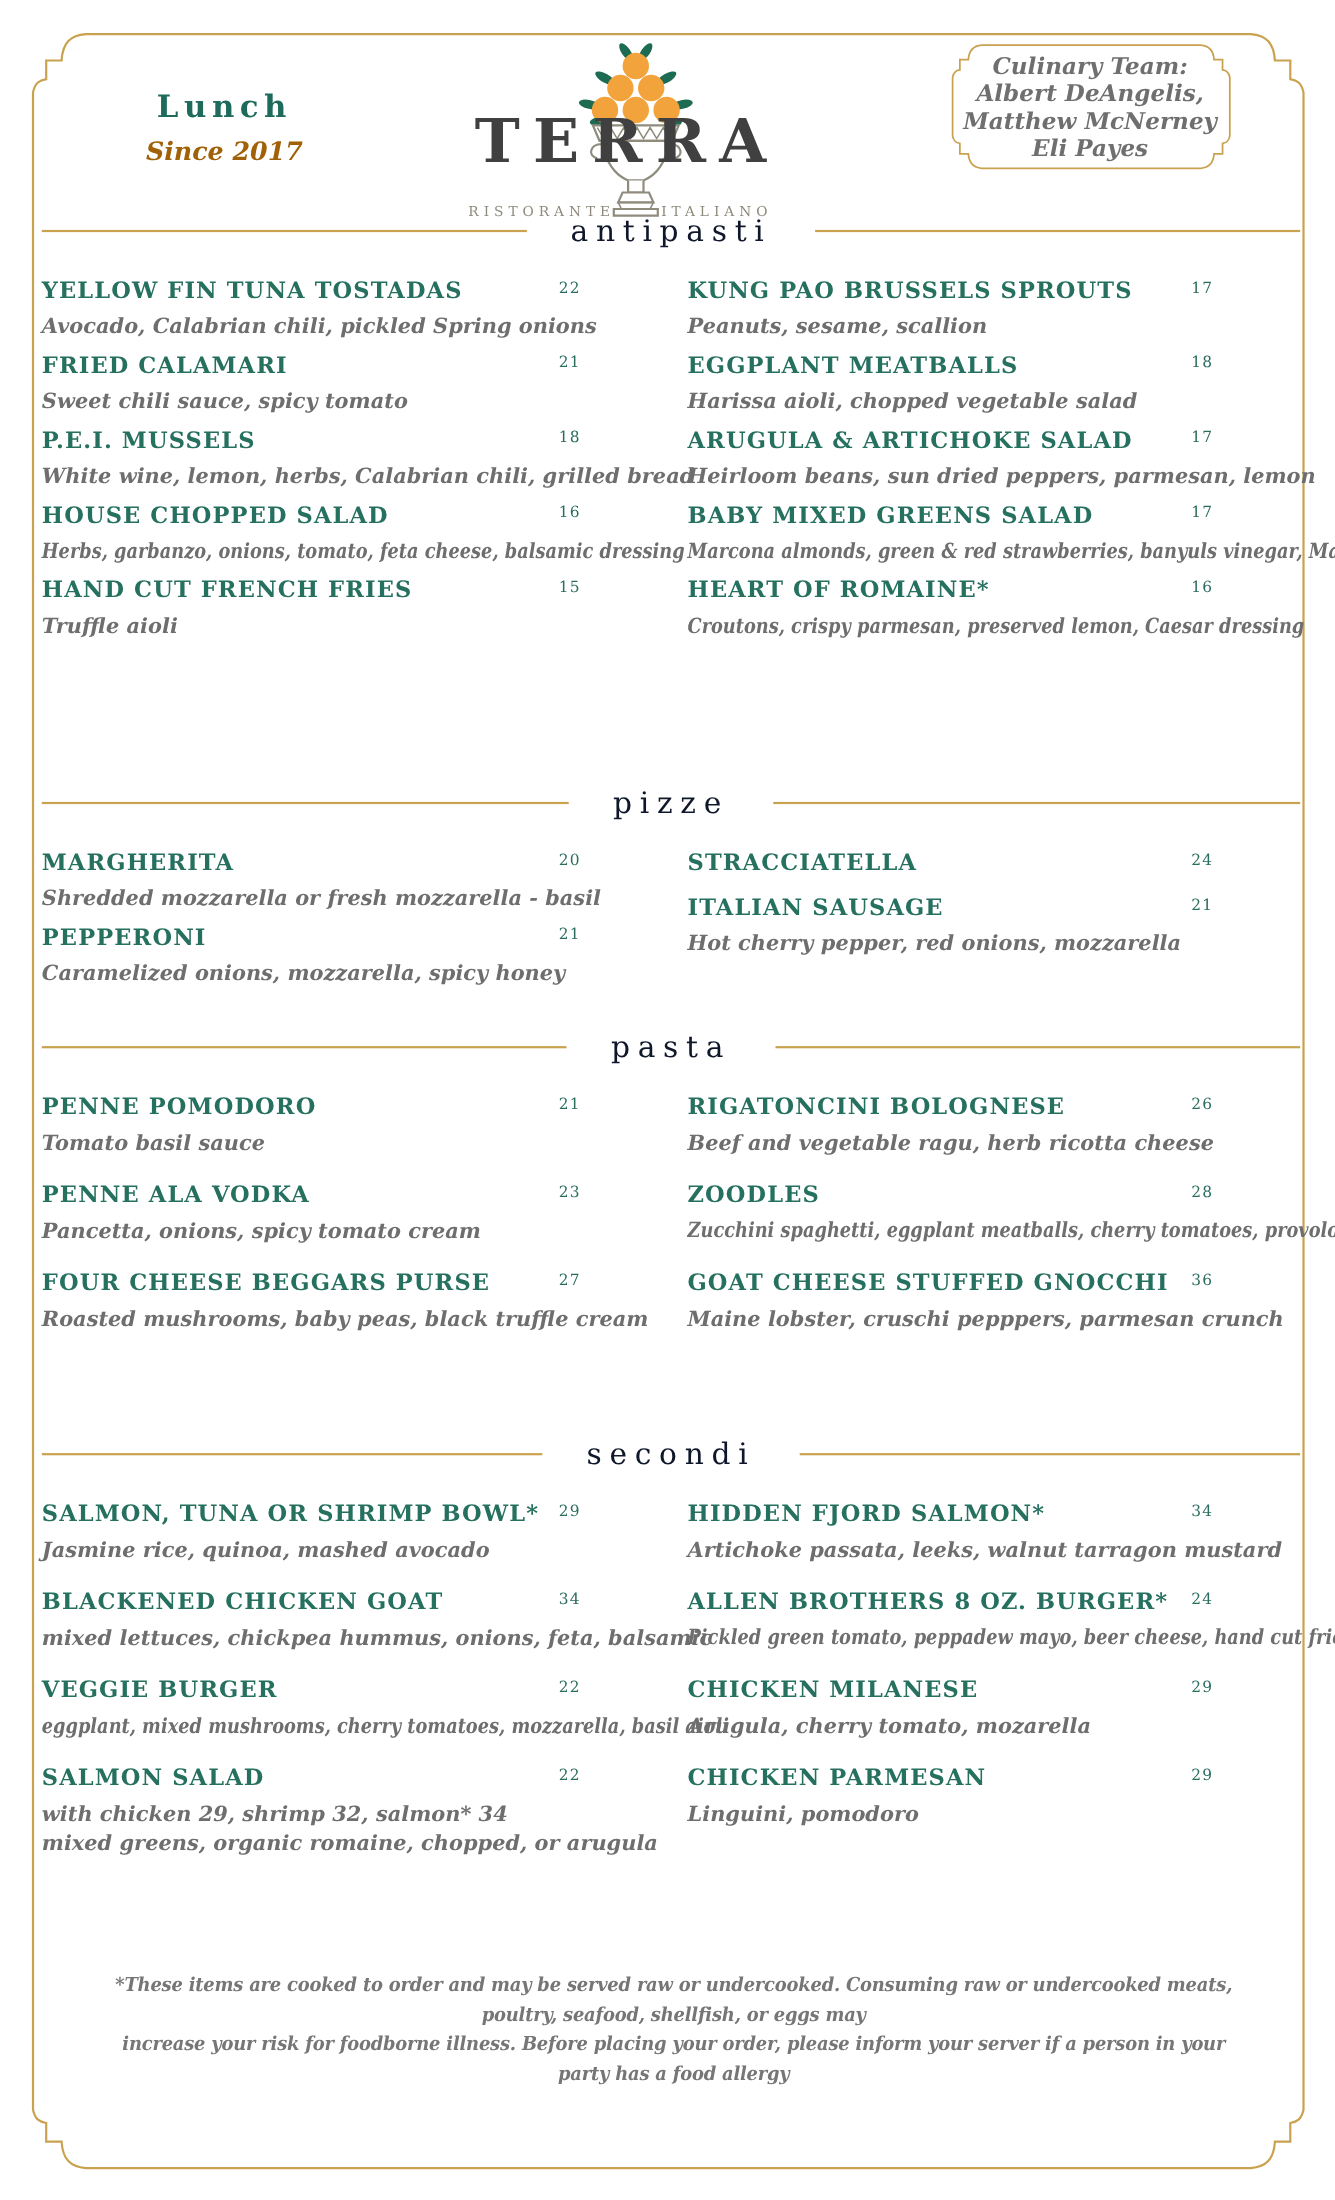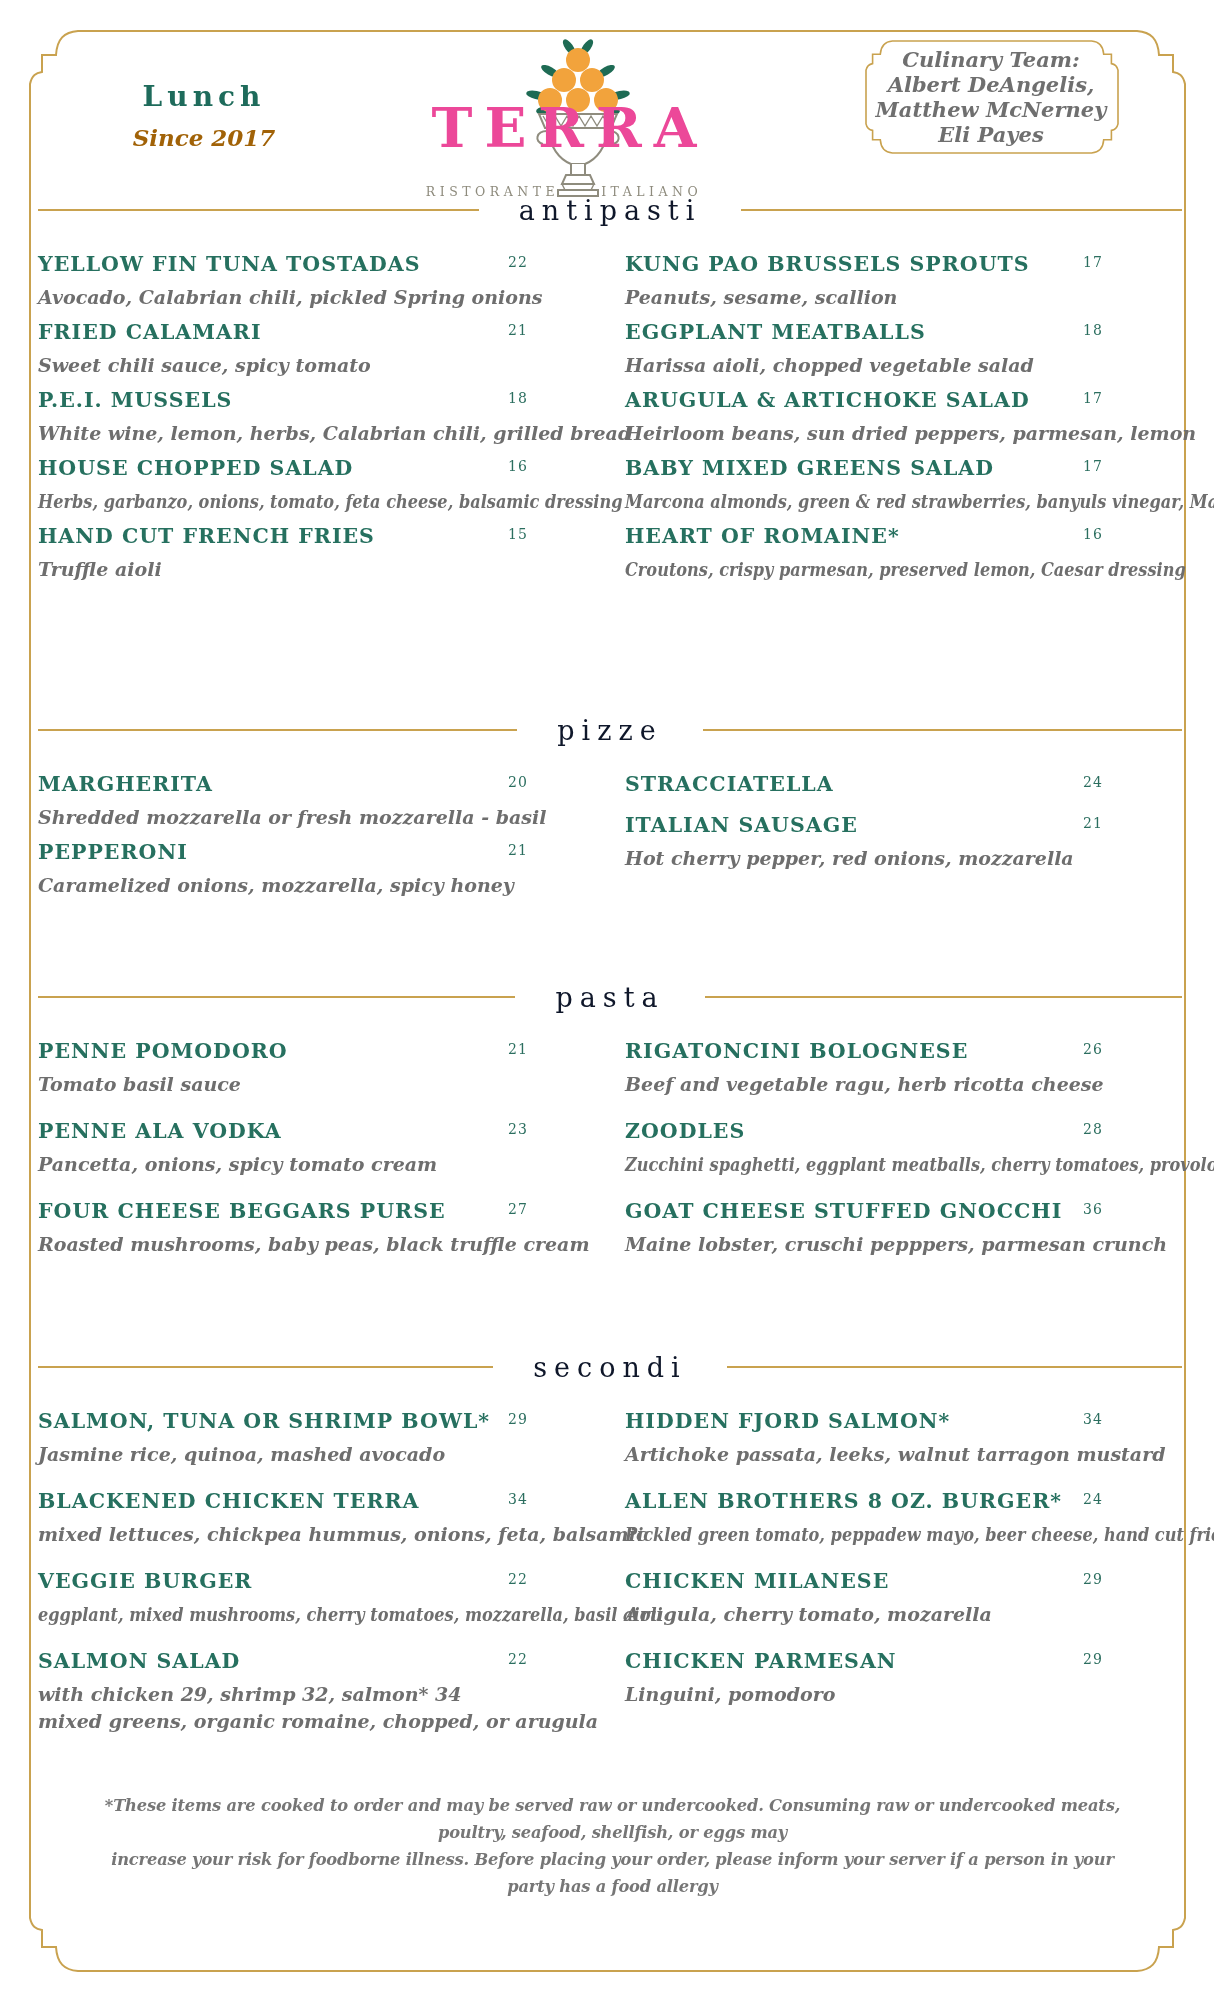--- a/index.html
+++ b/index.html
@@ -12,35 +12,35 @@
   svg.frame path{fill:none;stroke:#C9A24F;stroke-width:2;}
   #main-frame{left:27px;top:28px;}
   
   .lunch{position:absolute;left:104px;top:80px;width:200px;text-align:center;
     color:#1E6B5B;font-weight:700;font-size:28px;letter-spacing:5px;}
   .since{position:absolute;left:104px;top:124px;width:200px;text-align:center;
     color:#a16207;font-style:italic;font-weight:700;font-size:23px;}
   .logo{position:absolute;left:404px;top:36px;width:320px;height:160px;}
   .logo-urn{position:absolute;left:50%;top:2px;transform:translateX(calc(-50% + 14px));z-index:0;}
   .logo-word{position:absolute;left:0;right:0;top:64px;text-align:center;z-index:1;
-    color:#ec4899;font-weight:700;font-size:55px;line-height:55px;letter-spacing:12px;padding-left:12px;}
+    color:#404040;font-weight:700;font-size:55px;line-height:55px;letter-spacing:12px;padding-left:12px;}
   .logo-sub{position:absolute;left:0;right:0;top:148px;z-index:1;display:flex;justify-content:center;gap:42px;
     color:#8E8B7D;font-size:12.5px;letter-spacing:4.5px;}
   .team-box{position:absolute;left:865px;top:40px;width:252px;height:112px;}
   .team-box svg{left:-2px;top:-2px;}
   .team-box svg path{stroke-width:1.6;}
   .team-lines{position:absolute;inset:0;padding-top:7px;text-align:center;
     color:#6f6f6f;font-style:italic;font-weight:700;font-size:21px;line-height:25px;}
   
   .menu{position:absolute;top:190px;left:38px;right:32px;}
   .section-header{display:flex;align-items:center;gap:40px;height:40px;}
   .rule{flex:1;height:2px;background:#C9A24F;}
   .section-title{color:#0f172a;font-size:27px;letter-spacing:7px;font-weight:400;}
   .section-header.hdr-pizze{margin-top:118px;}
-  .section-header.hdr-pasta{margin-top:69px;}
+  .section-header.hdr-pasta{margin-top:24px;}
   .section-header.hdr-secondi{margin-top:68px;}
   .section-grid{display:grid;grid-template-columns:505px 1fr;column-gap:82px;margin-top:22px;}
   .item{margin-bottom:9px;}
   .roomy .item{margin-bottom:21px;}
   .row{position:relative;height:32px;}
   .iname{font-size:20.5px;font-weight:700;color:#26705F;letter-spacing:1px;white-space:nowrap;}
   .price{position:absolute;top:2px;font-size:14px;font-weight:400;color:#2B6E5F;letter-spacing:1px;}
   .col-left .price{left:470px;}
   .col-right .price{left:458px;}
   .desc{font-size:19px;font-style:italic;font-weight:700;color:#6E6E6E;line-height:27px;white-space:nowrap;}
@@ -233,21 +233,21 @@
       <span class="section-title">secondi</span>
       <span class="rule"></span>
     </div>
     <div class="section-grid roomy">
       <div class="col col-left">
         <div class="item">
           <div class="row"><span class="iname">SALMON, TUNA OR SHRIMP BOWL*</span><span class="price">29</span></div>
           <div class="desc">Jasmine rice, quinoa, mashed avocado</div>
         </div>
         <div class="item">
-          <div class="row"><span class="iname">BLACKENED CHICKEN TERRA</span><span class="price">34</span></div>
+          <div class="row"><span class="iname">BLACKENED CHICKEN GOAT</span><span class="price">34</span></div>
           <div class="desc">mixed lettuces, chickpea hummus, onions, feta, balsamic</div>
         </div>
         <div class="item">
           <div class="row"><span class="iname">VEGGIE BURGER</span><span class="price">22</span></div>
           <div class="desc condensed">eggplant, mixed mushrooms, cherry tomatoes, mozzarella, basil aioli</div>
         </div>
         <div class="item">
           <div class="row"><span class="iname">SALMON SALAD</span><span class="price">22</span></div>
           <div class="desc">with chicken 29, shrimp 32, salmon* 34</div>
           <div class="desc">mixed greens, organic romaine, chopped, or arugula</div>

